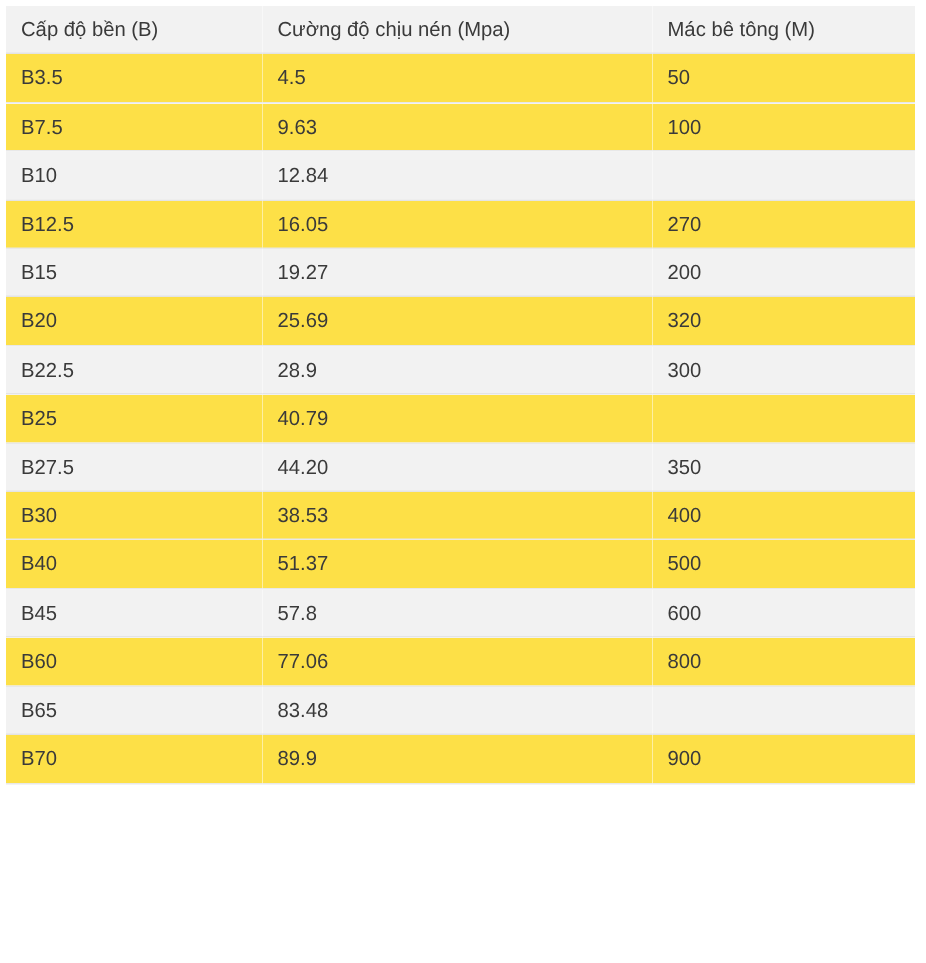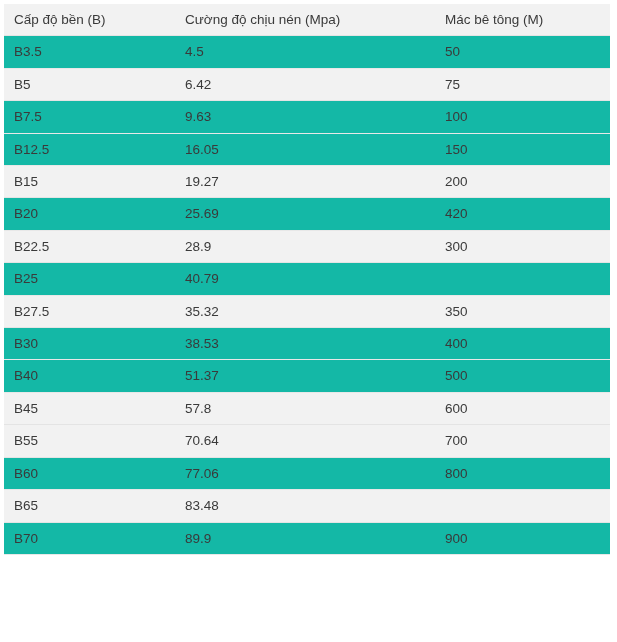--- a/index.html
+++ b/index.html
@@ -49,21 +49,21 @@
   }
 
   .data-table thead th {
     background: #f2f2f2;
     font-weight: normal;
     color: #3a3a3a;
     border-bottom: 1px solid #e4e4e4;
   }
 
   .data-table tbody tr.row-odd td {
-    background: #14b8a6;
+    background: #fde047;
   }
 
   .data-table tbody tr.row-even td {
     background: #f2f2f2;
     border-bottom: 1px solid #e4e4e4;
   }
 </style>
 </head>
 <body>
 
@@ -80,79 +80,74 @@
         <th>Cường độ chịu nén (Mpa)</th>
         <th>Mác bê tông (M)</th>
       </tr>
     </thead>
     <tbody id="table-body">
         <tr class="row-odd">
           <td>B3.5</td>
           <td>4.5</td>
           <td>50</td>
         </tr>
-        <tr class="row-even">
-          <td>B5</td>
-          <td>6.42</td>
-          <td>75</td>
-        </tr>
         <tr class="row-odd">
           <td>B7.5</td>
           <td>9.63</td>
           <td>100</td>
         </tr>
+        <tr class="row-even">
+          <td>B10</td>
+          <td>12.84</td>
+          <td></td>
+        </tr>
         <tr class="row-odd">
           <td>B12.5</td>
           <td>16.05</td>
-          <td>150</td>
+          <td>270</td>
         </tr>
         <tr class="row-even">
           <td>B15</td>
           <td>19.27</td>
           <td>200</td>
         </tr>
         <tr class="row-odd">
           <td>B20</td>
           <td>25.69</td>
-          <td>420</td>
+          <td>320</td>
         </tr>
         <tr class="row-even">
           <td>B22.5</td>
           <td>28.9</td>
           <td>300</td>
         </tr>
         <tr class="row-odd">
           <td>B25</td>
           <td>40.79</td>
           <td></td>
         </tr>
         <tr class="row-even">
           <td>B27.5</td>
-          <td>35.32</td>
+          <td>44.20</td>
           <td>350</td>
         </tr>
         <tr class="row-odd">
           <td>B30</td>
           <td>38.53</td>
           <td>400</td>
         </tr>
         <tr class="row-odd">
           <td>B40</td>
           <td>51.37</td>
           <td>500</td>
         </tr>
         <tr class="row-even">
           <td>B45</td>
           <td>57.8</td>
           <td>600</td>
-        </tr>
-        <tr class="row-even">
-          <td>B55</td>
-          <td>70.64</td>
-          <td>700</td>
         </tr>
         <tr class="row-odd">
           <td>B60</td>
           <td>77.06</td>
           <td>800</td>
         </tr>
         <tr class="row-even">
           <td>B65</td>
           <td>83.48</td>
           <td></td>

